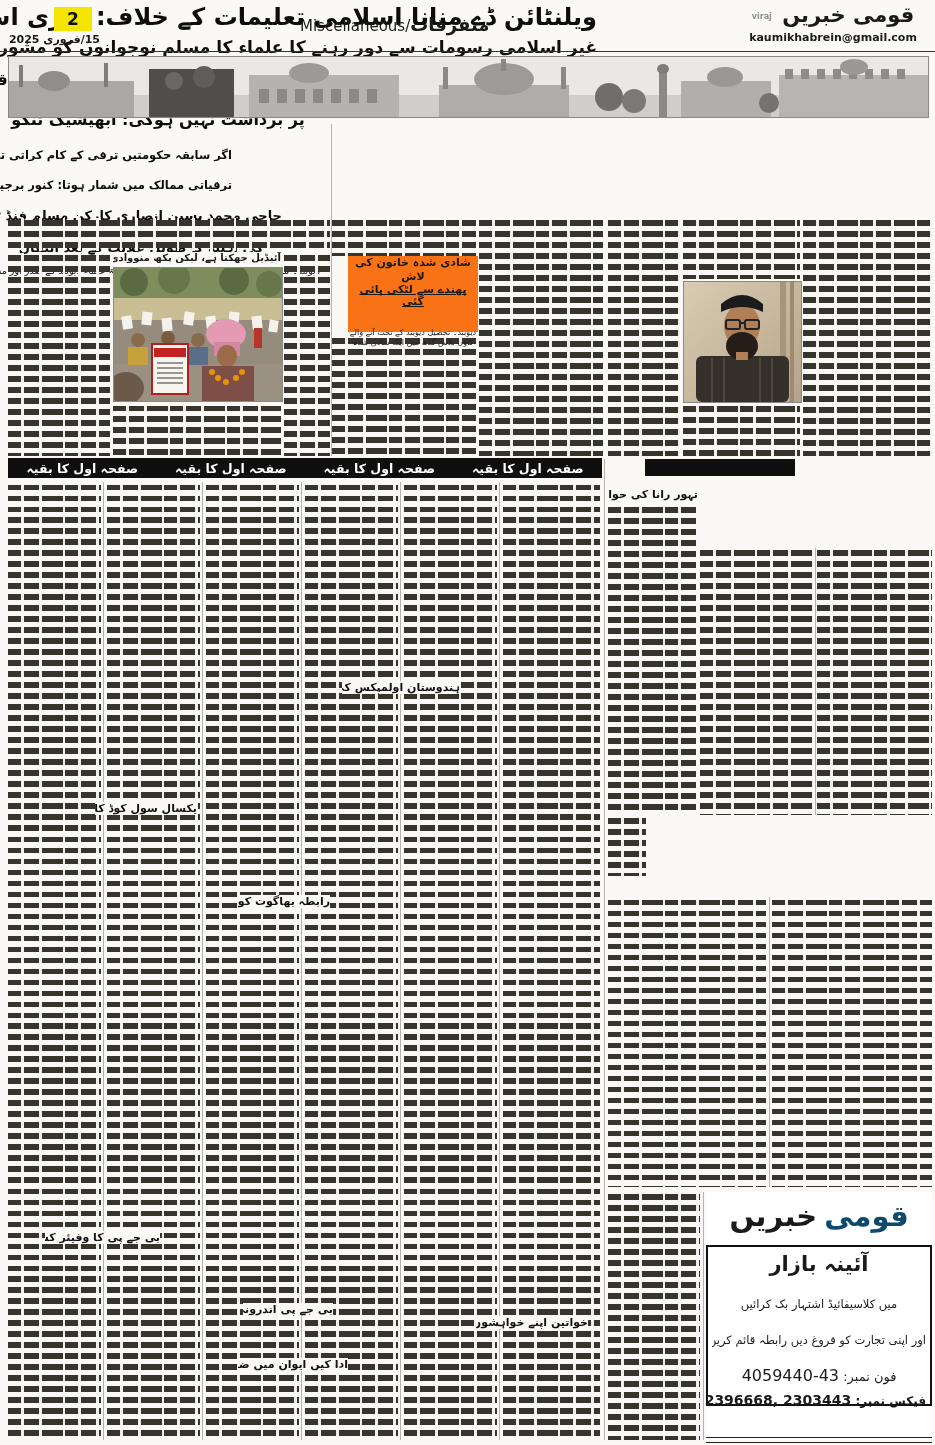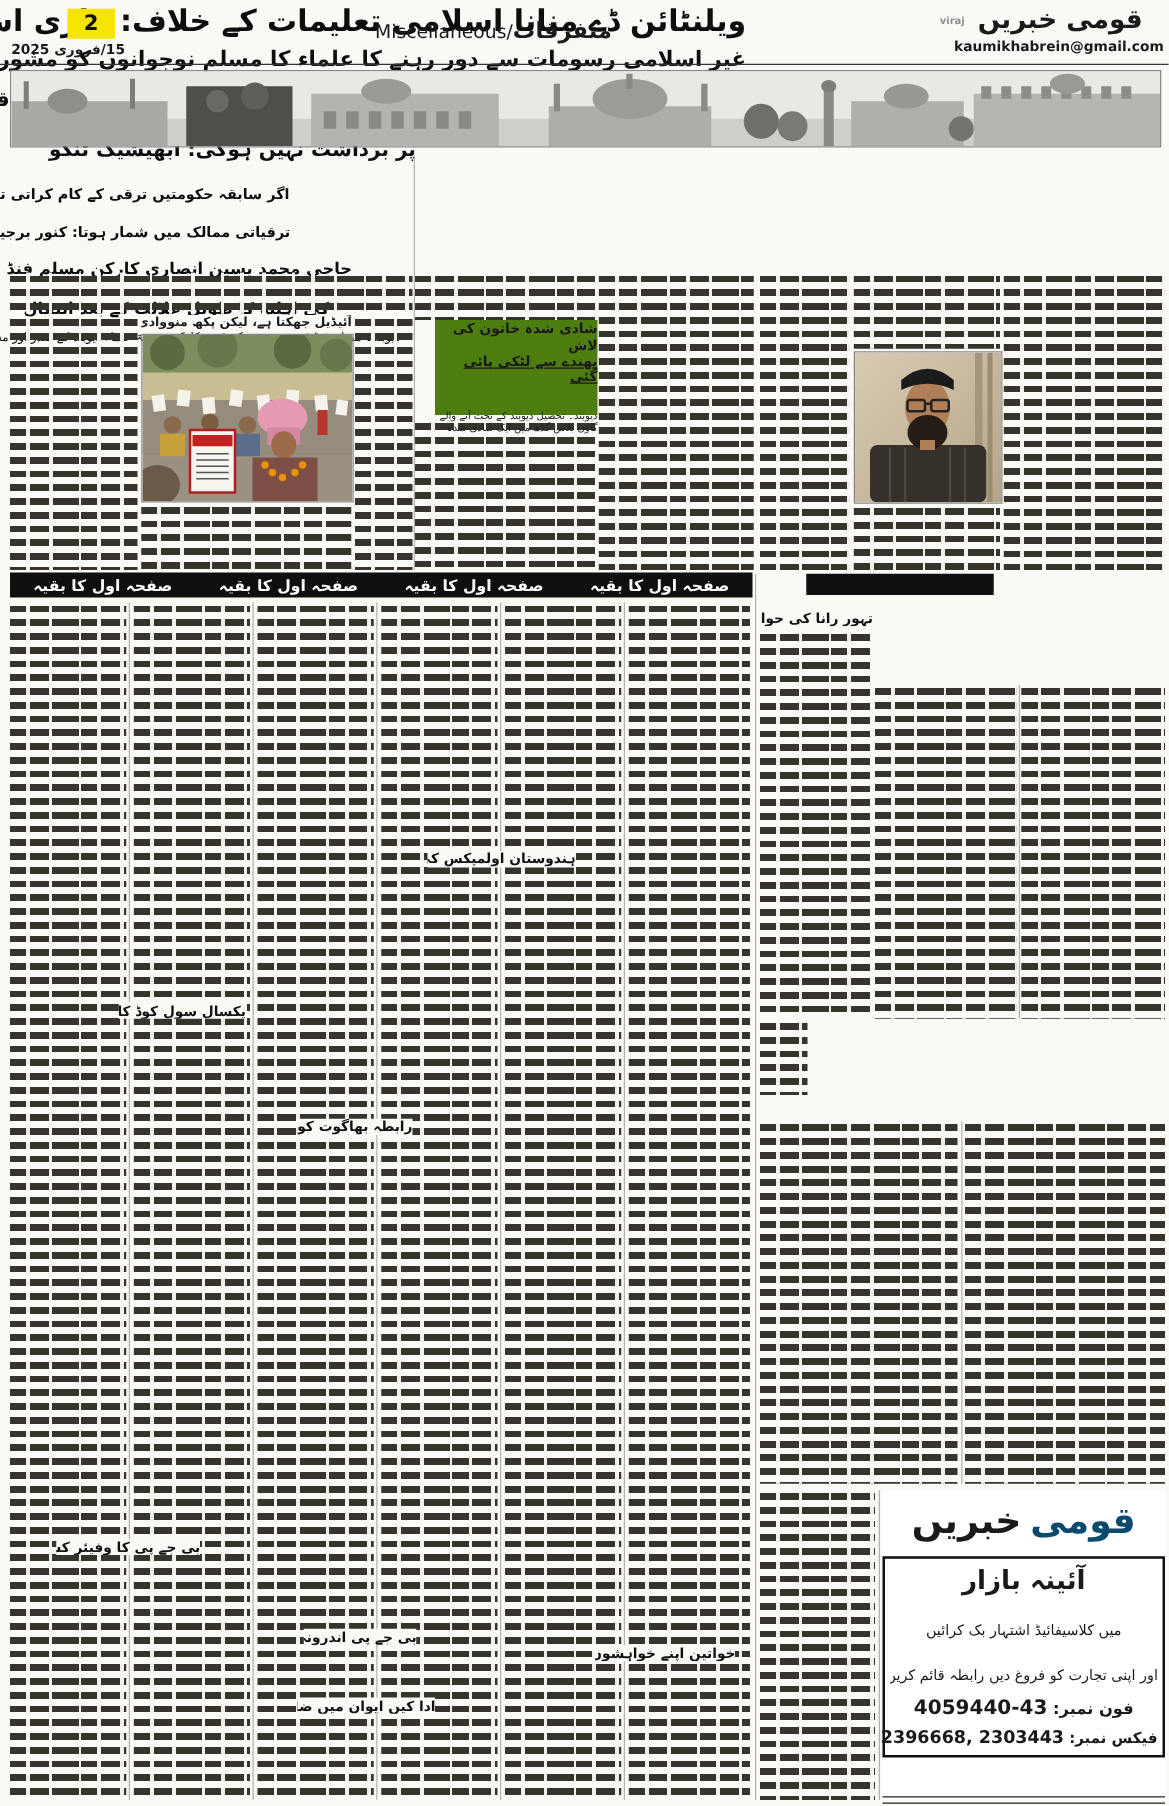--- a/index.html
+++ b/index.html
@@ -45,40 +45,40 @@
   .pagenum{
     position:absolute;left:54px;top:7px;width:38px;height:24px;
     background:#f6e403;color:#111;font-weight:bold;font-size:17px;
     display:flex;align-items:center;justify-content:center;
   }
   .hdr-date{position:absolute;left:8px;top:33px;width:92px;font-size:11px;font-weight:bold;}
   .hdr-section{position:absolute;left:300px;top:14px;width:335px;text-align:left;font-size:15px;}
   .hdr-section .ur{font-weight:bold;font-size:18px;}
   .masthead{position:absolute;left:735px;top:3px;width:196px;text-align:center;font-weight:bold;font-size:21px;direction:rtl;}
   .masthead .logo{font-size:8px;color:#8f8f8f;font-weight:bold;vertical-align:middle;margin-right:3px;}
-  .hdr-email{position:absolute;left:735px;top:31px;width:196px;text-align:right;font-size:11px;font-weight:bold;}
+  .hdr-email{position:absolute;left:735px;top:31px;width:196px;text-align:center;font-size:11px;font-weight:bold;}
 
   
   .shadi{
     position:absolute;left:348px;top:256px;width:130px;height:76px;
-    background:#4d7c0f;text-align:right;direction:rtl;
+    background:#f97316;text-align:center;direction:rtl;
   }
   .shadi .l1{font-size:11px;font-weight:bold;line-height:14px;}
   .shadi .l2{font-size:11px;font-weight:bold;line-height:12px;text-decoration:underline;}
   .shadi .lead{font-size:8px;line-height:10px;color:#222;margin-top:20px;}
 
   
   .adbox{position:absolute;left:706px;top:1192px;width:226px;height:248px;background:#fff;}
   .ad-brand{height:48px;display:flex;align-items:center;justify-content:center;direction:rtl;font-weight:bold;font-size:29px;}
   .ad-brand .g{color:#0c4a6e;margin-left:7px;}
   .ad-classified{height:26px;margin-top:3px;background:#0f0f0f;color:#fff;display:flex;align-items:center;justify-content:center;font-weight:bold;font-size:15px;letter-spacing:3px;}
   .ad-inner{margin-top:5px;border:2px solid #111;height:152px;padding:5px 4px 0 4px;text-align:center;direction:rtl;}
   .ad-title{font-size:21px;font-weight:bold;letter-spacing:2px;}
   .ad-line{font-size:11.5px;line-height:16px;margin-top:20px;white-space:nowrap;overflow:hidden;}
-  .ad-phone{margin-top:8px;font-weight:bold;font-size:13px;white-space:nowrap;}
+  .ad-phone{margin-top:18px;font-weight:normal;font-size:13px;white-space:nowrap;}
   .ad-phone .num{font-size:16px;}
   .ad-fax{margin-top:7px;font-weight:bold;font-size:12px;white-space:nowrap;}
   .ad-fax .num{font-size:14px;}
   .ad-dblrule{position:absolute;left:706px;top:1437px;width:226px;height:4px;border-top:1px solid #222;border-bottom:1px solid #222;}
 
   .photo{position:absolute;overflow:hidden;border:1px solid #888;}
   .caption{position:absolute;font-size:10px;font-weight:bold;direction:rtl;white-space:nowrap;overflow:hidden;background:#faf9f6;}
 </style>
 </head>
 <body>
@@ -145,21 +145,21 @@
     </g>
     <ellipse cx="845" cy="10" rx="14" ry="8" fill="#9a9996"></ellipse>
     <circle cx="760" cy="46" r="10" fill="#747370"></circle>
   </svg>
 </div>
 
 <div class="headline nowrap" style="left:335px;top:126px;width:597px;font-size:24px;line-height:34px;">ویلنٹائن ڈے منانا اسلامی تعلیمات کے خلاف: قاری اسحاق</div>
 <div class="headline nowrap" style="left:335px;top:176px;width:597px;font-size:17px;line-height:26px;">غیر اسلامی رسومات سے دور رہنے کا علماء کا مسلم نوجوانوں کو مشورہ</div>
 
 <div class="headline nowrap" style="left:10px;top:130px;width:316px;font-size:16px;line-height:40px;">ڈاکٹر بھیم راؤ امبیڈکر کی توہین کسی قیمت</div>
-<div class="headline nowrap" style="left:10px;top:172px;width:316px;font-size:16px;line-height:40px;padding-left:28px;">پر برداشت نہیں ہوگی: ابھیشیک ٹنکو</div>
+<div class="headline nowrap" style="left:10px;top:172px;width:316px;font-size:16px;line-height:40px;">پر برداشت نہیں ہوگی: ابھیشیک ٹنکو</div>
 
 <div class="vr" style="left:331px;top:124px;height:332px;"></div>
 
 <div class="tx" style="left:8px;top:218px;width:322px;height:33px;"></div>
 <div class="caption" style="left:113px;top:252px;width:168px;text-align:center;">آئیڈیل جھکتا ہے، لیکن پکھ منووادی</div>
 <div class="tx" style="left:8px;top:253px;width:102px;height:203px;"></div>
 <div class="tx" style="left:284px;top:253px;width:46px;height:203px;"></div>
 
 <div class="photo" style="left:113px;top:267px;width:168px;height:133px;">
   <svg width="168" height="133" viewBox="0 0 168 133">

